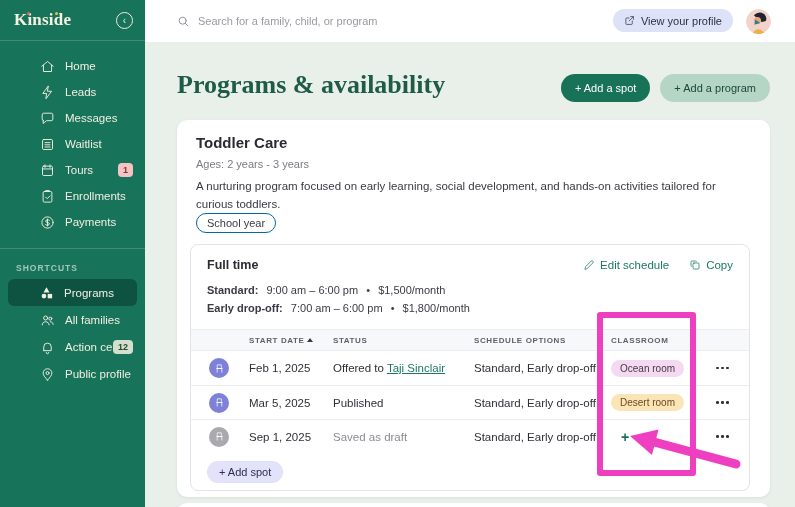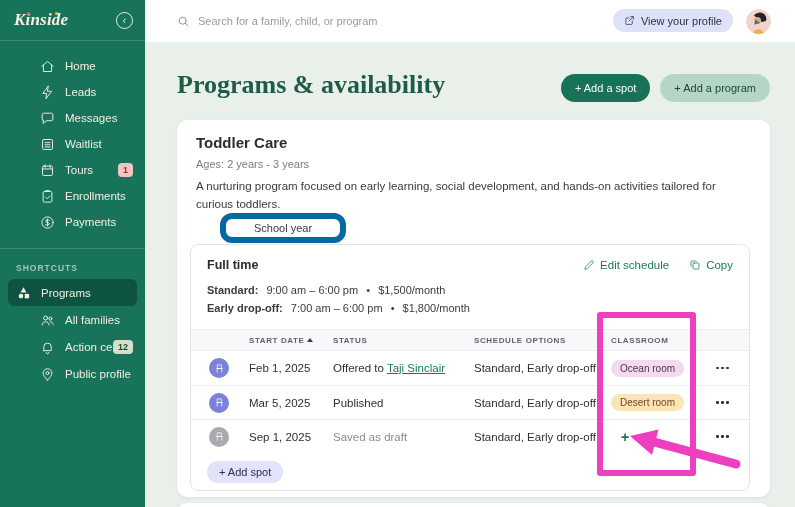--- a/index.html
+++ b/index.html
@@ -7,21 +7,21 @@
   body {
     position:relative; overflow:hidden;
     font-family:"Liberation Sans", sans-serif;
     background:#E9F0EA;
   }
   
   .sidebar {
     position:absolute; left:0; top:0; width:145px; height:507px;
     background:#18735B; color:#F2EFE0;
   }
-  .logo-row { position:relative; height:40px; display:flex; align-items:center; padding:17px 14px;font-style:italic; }
+  .logo-row { position:relative; height:40px; display:flex; align-items:center; padding:17px 14px; }
   .logo {
     font-family:"Liberation Serif","DejaVu Serif",serif;
     font-weight:bold; font-size:17px; color:#F7F2DF; letter-spacing:.2px; position:relative;
   }
   .logo-dot { position:absolute; width:3.5px; height:3.5px; border-radius:50%; }
   .logo-dot.red { left:12.5px; top:1.5px; background:#E66A5A; }
   .logo-dot.yellow { left:40.5px; top:1.5px; background:#E8C53A; }
   .collapse-btn {
     position:absolute; right:12px; top:12px; width:17px; height:17px; border-radius:50%;
     border:1.4px solid #EFEBDA; display:flex; align-items:center; justify-content:center;
@@ -38,21 +38,21 @@
   .nav-badge {
     position:absolute; right:12px; top:50%; transform:translateY(-50%);
     font-size:9px; font-weight:bold; padding:2px 5px; border-radius:4px;
   }
   .badge-pink { background:#F6C3C4; color:#7A3A3A; }
   .badge-sage { background:#D5DFCE; color:#24492F; }
   .shortcuts-title {
     padding:14px 0 6px 16px; font-size:8.5px; letter-spacing:1px; color:#A3C6B6; font-weight:bold;
   }
   .nav-item.active {
-    background:#0E5342; border-radius:6px; margin:0 8px; padding-left:8px; height:27px;
+    background:#0E5342; border-radius:6px; margin:0 8px; padding-left:8px; height:27px;justify-content:center;
   }
   .nav-item.active svg { fill:#F2EFE0; stroke:none; }
   .shortcut-list .nav-item { margin-bottom:1px; }
   
   .topbar {
     position:absolute; left:145px; top:0; width:650px; height:42px; background:#FFFFFF;
     display:flex; align-items:center;
   }
   .search-wrap { display:flex; align-items:center; gap:8px; padding-left:32px; flex:1; }
   .search-wrap svg { width:13px; height:13px; stroke:#83838D; fill:none; stroke-width:1.6; stroke-linecap:round; }
@@ -89,22 +89,22 @@
   .green-link { display:flex; align-items:center; gap:5px; font-size:11.5px; color:#1A7A60; font-weight:500; cursor:pointer; }
   .green-link svg { width:12px; height:12px; stroke:#1A7A60; fill:none; stroke-width:1.5; stroke-linecap:round; stroke-linejoin:round; }
   .collapse-circle {
     width:16px; height:16px; border-radius:50%; border:1.4px solid #1A7A60;
     display:flex; align-items:center; justify-content:center; cursor:pointer;
   }
   .collapse-circle svg { width:8px; height:8px; stroke:#1A7A60; fill:none; stroke-width:1.8; stroke-linecap:round; stroke-linejoin:round; }
   .card-ages { position:absolute; left:19px; top:38px; font-size:11px; color:#7B7B85; }
   .card-desc { position:absolute; left:19px; top:58px; width:548px; font-size:11.5px; color:#3A3A44; line-height:1.55; }
   .term-chip {
-    position:absolute; left:19px; top:93px; border:6px solid #0369a1; border-radius:12px;
-    padding:3px 28px; font-size:11px; color:#3A3A44; background:#fff;margin-left:24px;
+    position:absolute; left:19px; top:93px; border:1px solid #0369a1; border-radius:12px;
+    padding:3px 10px; font-size:11px; color:#3A3A44; background:#fff;
   }
   
   .inner-card {
     position:absolute; left:13px; top:124px; width:560px; height:247px;
     border:1px solid #E3E3E9; border-radius:8px; background:#fff;
   }
   .inner-title { position:absolute; left:16px; top:13px; font-size:12.5px; font-weight:bold; color:#2B2B34; }
   .inner-actions { position:absolute; right:16px; top:14px; display:flex; gap:20px; }
   .rate-line { position:absolute; left:16px; font-size:11px; color:#3A3A44; }
   .rate-line b { font-weight:bold; margin-right:5px; }

